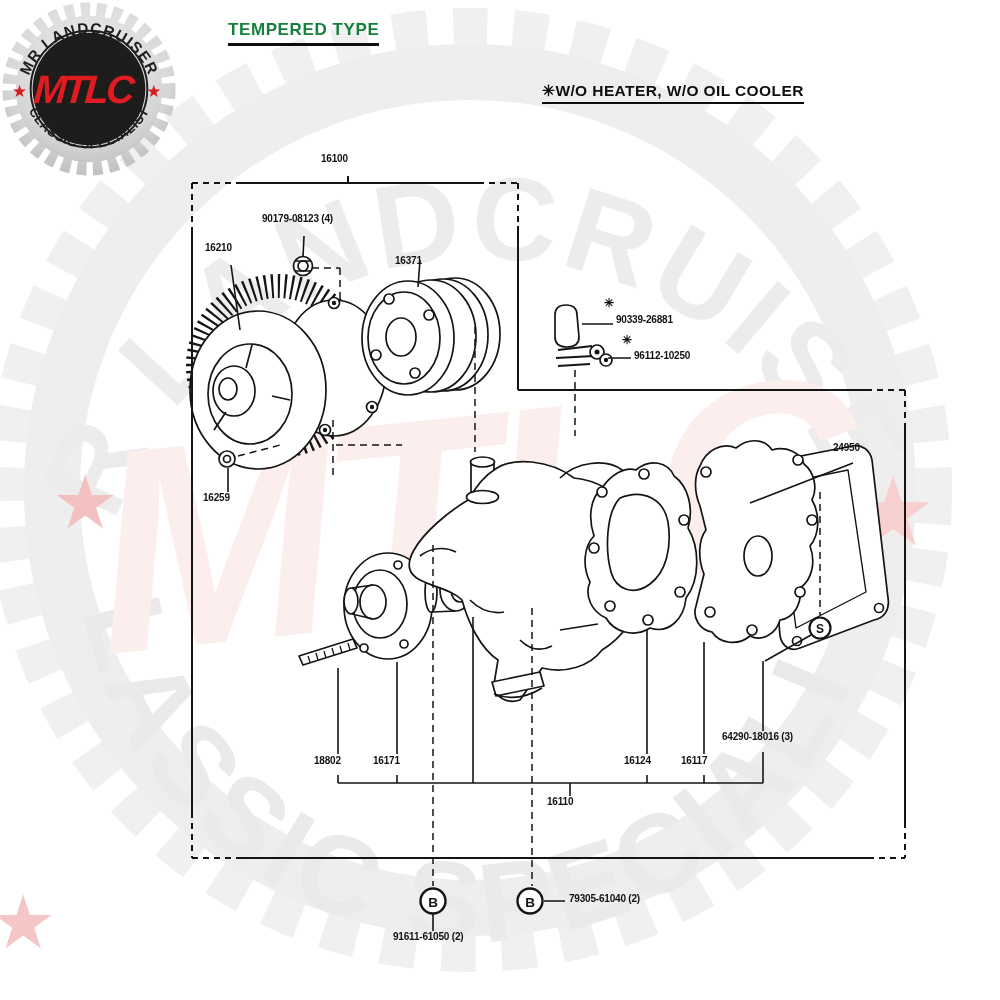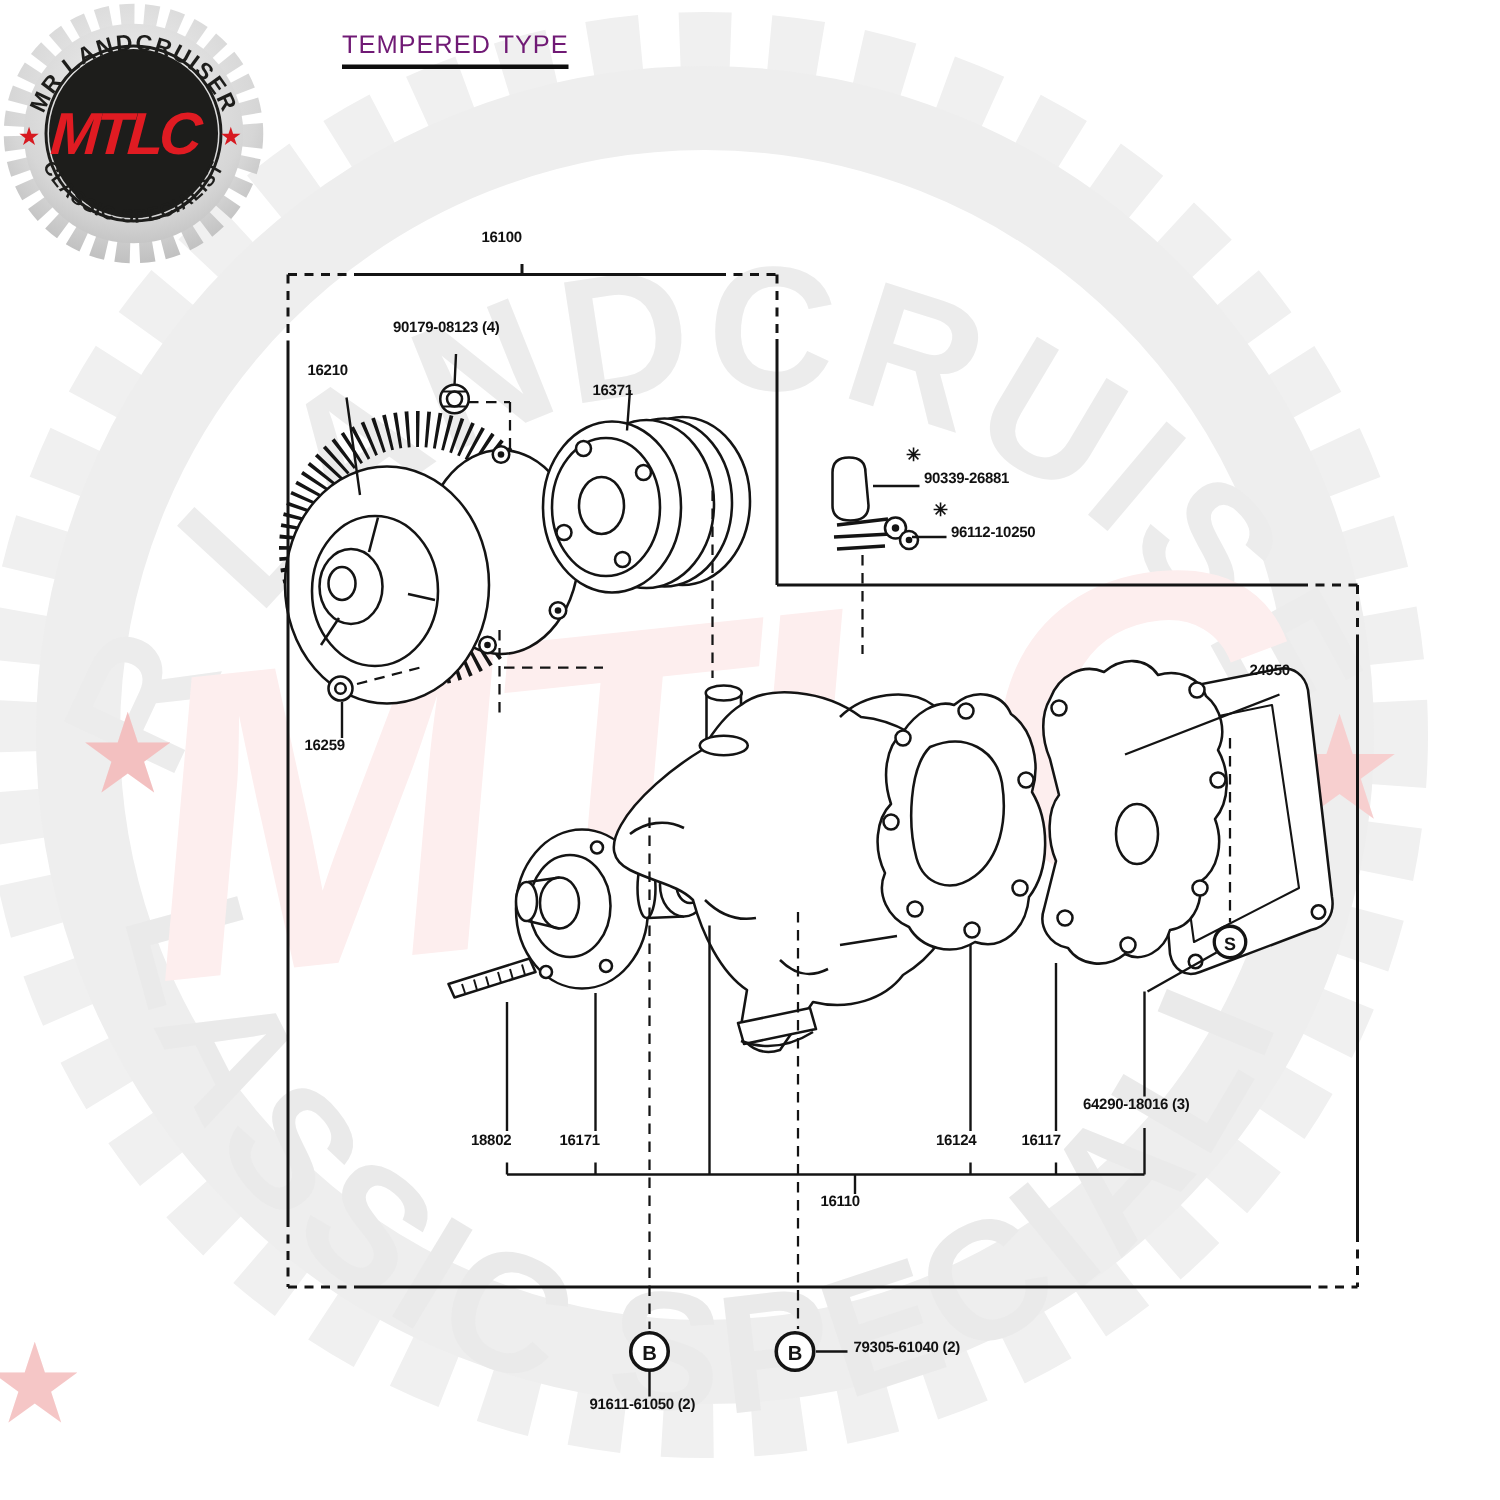--- a/index.html
+++ b/index.html
@@ -2,21 +2,21 @@
 <html><head>
 <meta charset="utf-8">
 <style>
   html,body{margin:0;padding:0;background:#fff;}
   .stage{position:relative;width:1000px;height:1000px;background:#fff;overflow:hidden;
          font-family:"Liberation Sans",sans-serif;}
   .layer{position:absolute;left:0;top:0;}
   .plabel{position:absolute;font-weight:bold;font-size:10px;color:#111;
           letter-spacing:-0.2px;white-space:nowrap;line-height:1;}
   .marker{position:absolute;font-weight:bold;font-size:12px;color:#111;line-height:1;}
-  .h1{position:absolute;left:228px;top:20px;font-weight:normal;font-size:17px;color:#701a75;
+  .h1{position:absolute;left:228px;top:20px;font-weight:bold;font-size:17px;color:#15803d;
       letter-spacing:0.6px;border-bottom:3px solid #0e0e0e;padding-bottom:3px;white-space:nowrap;}
   .h2{position:absolute;left:542px;top:82px;font-weight:bold;font-size:15.5px;color:#0e0e0e;
       letter-spacing:0.4px;border-bottom:2.5px solid #0e0e0e;padding-bottom:2px;white-space:nowrap;}
   .badge{position:absolute;left:2px;top:2px;width:174px;height:174px;}
 </style>
 </head>
 <body>
 
 <div class="stage">
 
@@ -224,20 +224,21 @@
     <text x="146" y="96" font-size="17" fill="#d71920">★</text>
     <text font-size="15.5" font-weight="bold" fill="#1d1d1b" letter-spacing="1.2">
       <textPath href="#arcT" startOffset="50%" text-anchor="middle">MR LANDCRUISER</textPath>
     </text>
     <text font-size="13" font-weight="bold" fill="#1d1d1b" letter-spacing="0.8">
       <textPath href="#arcB" startOffset="50%" text-anchor="middle">CLASSIC SPECIALIST</textPath>
     </text>
   </svg>
 
   <div class="h1">TEMPERED TYPE</div>
+  <div class="h2">✳W/O HEATER, W/O OIL COOLER</div>
 
   <span class="plabel" style="left:321px;top:154px">16100</span>
   <span class="plabel" style="left:262px;top:214px">90179-08123 (4)</span>
   <span class="plabel" style="left:205px;top:243px">16210</span>
   <span class="plabel" style="left:395px;top:256px">16371</span>
   <span class="marker" style="left:604px;top:297px">✳</span>
   <span class="plabel" style="left:616px;top:315px">90339-26881</span>
   <span class="marker" style="left:622px;top:334px">✳</span>
   <span class="plabel" style="left:634px;top:351px">96112-10250</span>
   <span class="plabel" style="left:833px;top:443px">24950</span>

